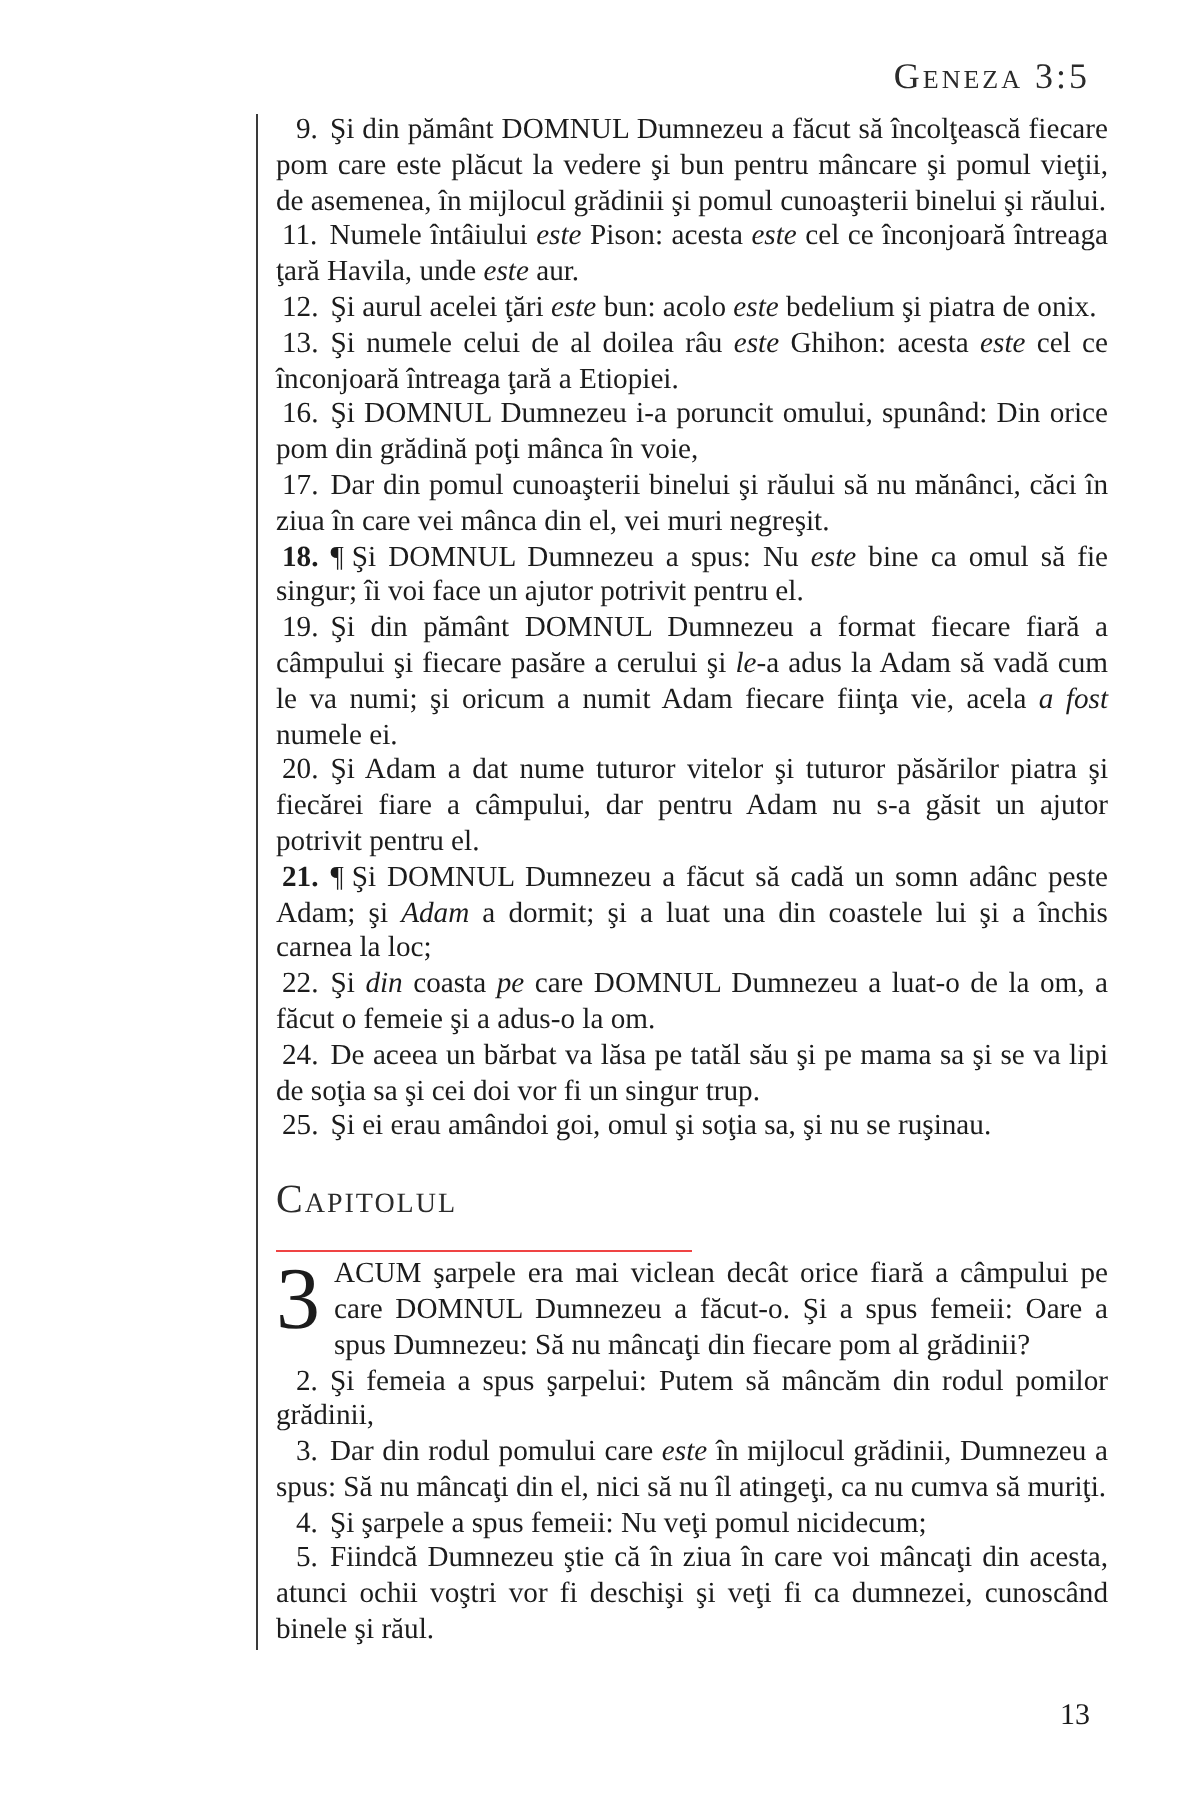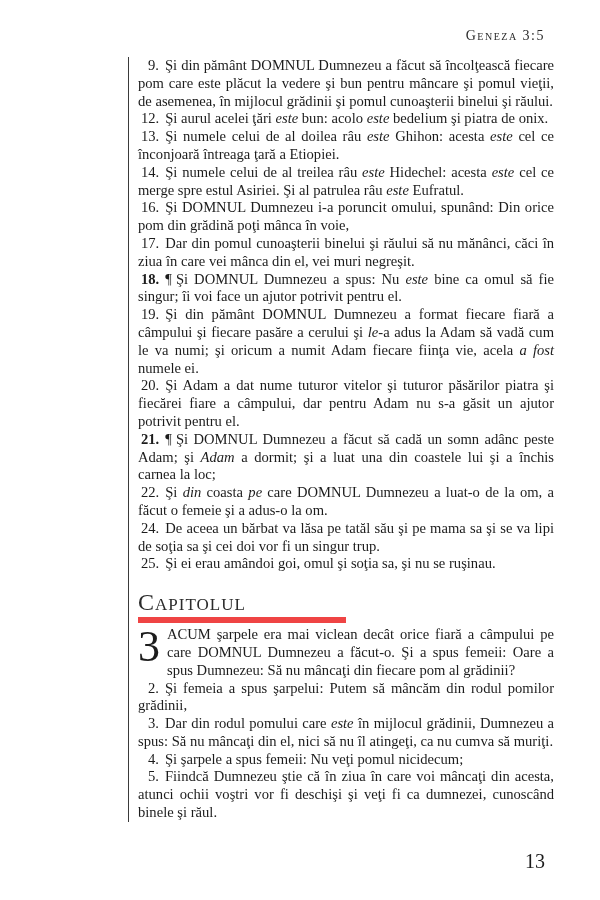--- a/index.html
+++ b/index.html
@@ -8,21 +8,21 @@
     width:600px;height:900px;
     background:#ffffff;
     font-family:"Liberation Serif","DejaVu Serif",serif;
     color:#1c1c1c;
     overflow:hidden;
   }
   .running-header{
     position:absolute;
     top:28px;right:55px;
     font-variant:small-caps;
-    font-size:14px;
+    font-size:18px;
     letter-spacing:1.5px;
     color:#2b2b2b;
   }
   .text-column{
     position:absolute;
     left:128px;top:57px;
     width:426px;
     box-sizing:border-box;
     border-left:1px solid #3a3a3a;
     padding-left:9px;
@@ -36,54 +36,54 @@
   }
   p.verse.first-verse{text-indent:0;}
   .vnum{white-space:nowrap;margin-right:6px;}
   .vnum.single{padding-left:7px;}
   .vnum.bold{font-weight:bold;}
   .pilcrow{margin-right:4px;}
   .chapter-heading{
     margin-top:16px;
     margin-bottom:3px;
     width:208px;
-    border-bottom:6px solid #ef4444;
+    border-bottom:1px solid #ef4444;
     font-variant:small-caps;
-    font-size:24px;
+    font-size:20px;
     letter-spacing:1px;
-    padding-bottom:1px;
+    padding-bottom:13px;
     color:#2b2b2b;
   }
   .dropcap{
     float:left;
     font-size:44px;
     line-height:32px;
     padding:5px 7px 0 0;
     color:#1c1c1c;
   }
   .page-number{
     position:absolute;
     top:850px;right:55px;
-    font-size:20px;
+    font-size:15px;
     color:#1c1c1c;
   }
   i{font-style:italic;}
 </style>
 </head>
 <body>
 
 <div class="page">
   <div class="running-header">Geneza 3:5</div>
 
   <div class="text-column">
     <div id="ch2-verses">
         <p class="verse"><span class="vnum single">9.</span><span>Şi din pământ DOMNUL Dumnezeu a făcut să încolţească fiecare pom care este plăcut la vedere şi bun pentru mâncare şi pomul vieţii, de asemenea, în mijlocul grădinii şi pomul cunoaşterii binelui şi răului.</span></p>
+        <p class="verse"><span class="vnum">11.</span><span>Numele întâiului </span><i>este</i><span> Pison: acesta </span><i>este</i><span> cel ce înconjoară întreaga ţară Havila, unde </span><i>este</i><span> aur.</span></p>
         <p class="verse"><span class="vnum">12.</span><span>Şi aurul acelei ţări </span><i>este</i><span> bun: acolo </span><i>este</i><span> bedelium şi piatra de onix.</span></p>
         <p class="verse"><span class="vnum">13.</span><span>Şi numele celui de al doilea râu </span><i>este</i><span> Ghihon: acesta </span><i>este</i><span> cel ce înconjoară întreaga ţară a Etiopiei.</span></p>
-        <p class="verse"><span class="vnum">14.</span><span>Şi numele celui de al treilea râu </span><i>este</i><span> Hidechel: acesta </span><i>este</i><span> cel ce merge spre estul Asiriei. Şi al patrulea râu </span><i>este</i><span> Eufratul.</span></p>
         <p class="verse"><span class="vnum">16.</span><span>Şi DOMNUL Dumnezeu i-a poruncit omului, spunând: Din orice pom din grădină poţi mânca în voie,</span></p>
         <p class="verse"><span class="vnum">17.</span><span>Dar din pomul cunoaşterii binelui şi răului să nu mănânci, căci în ziua în care vei mânca din el, vei muri negreşit.</span></p>
         <p class="verse"><span class="vnum bold">18.</span><span class="pilcrow bold">¶</span><span>Şi DOMNUL Dumnezeu a spus: Nu </span><i>este</i><span> bine ca omul să fie singur; îi voi face un ajutor potrivit pentru el.</span></p>
         <p class="verse"><span class="vnum">19.</span><span>Şi din pământ DOMNUL Dumnezeu a format fiecare fiară a câmpului şi fiecare pasăre a cerului şi </span><i>le</i><span>-a adus la Adam să vadă cum le va numi; şi oricum a numit Adam fiecare fiinţa vie, acela </span><i>a fost</i><span> numele ei.</span></p>
         <p class="verse"><span class="vnum">20.</span><span>Şi Adam a dat nume tuturor vitelor şi tuturor păsărilor piatra şi fiecărei fiare a câmpului, dar pentru Adam nu s-a găsit un ajutor potrivit pentru el.</span></p>
         <p class="verse"><span class="vnum bold">21.</span><span class="pilcrow bold">¶</span><span>Şi DOMNUL Dumnezeu a făcut să cadă un somn adânc peste Adam; şi </span><i>Adam</i><span> a dormit; şi a luat una din coastele lui şi a închis carnea la loc;</span></p>
         <p class="verse"><span class="vnum">22.</span><span>Şi </span><i>din</i><span> coasta </span><i>pe</i><span> care DOMNUL Dumnezeu a luat-o de la om, a făcut o femeie şi a adus-o la om.</span></p>
         <p class="verse"><span class="vnum">24.</span><span>De aceea un bărbat va lăsa pe tatăl său şi pe mama sa şi se va lipi de soţia sa şi cei doi vor fi un singur trup.</span></p>
         <p class="verse"><span class="vnum">25.</span><span>Şi ei erau amândoi goi, omul şi soţia sa, şi nu se ruşinau.</span></p>
       </div>

